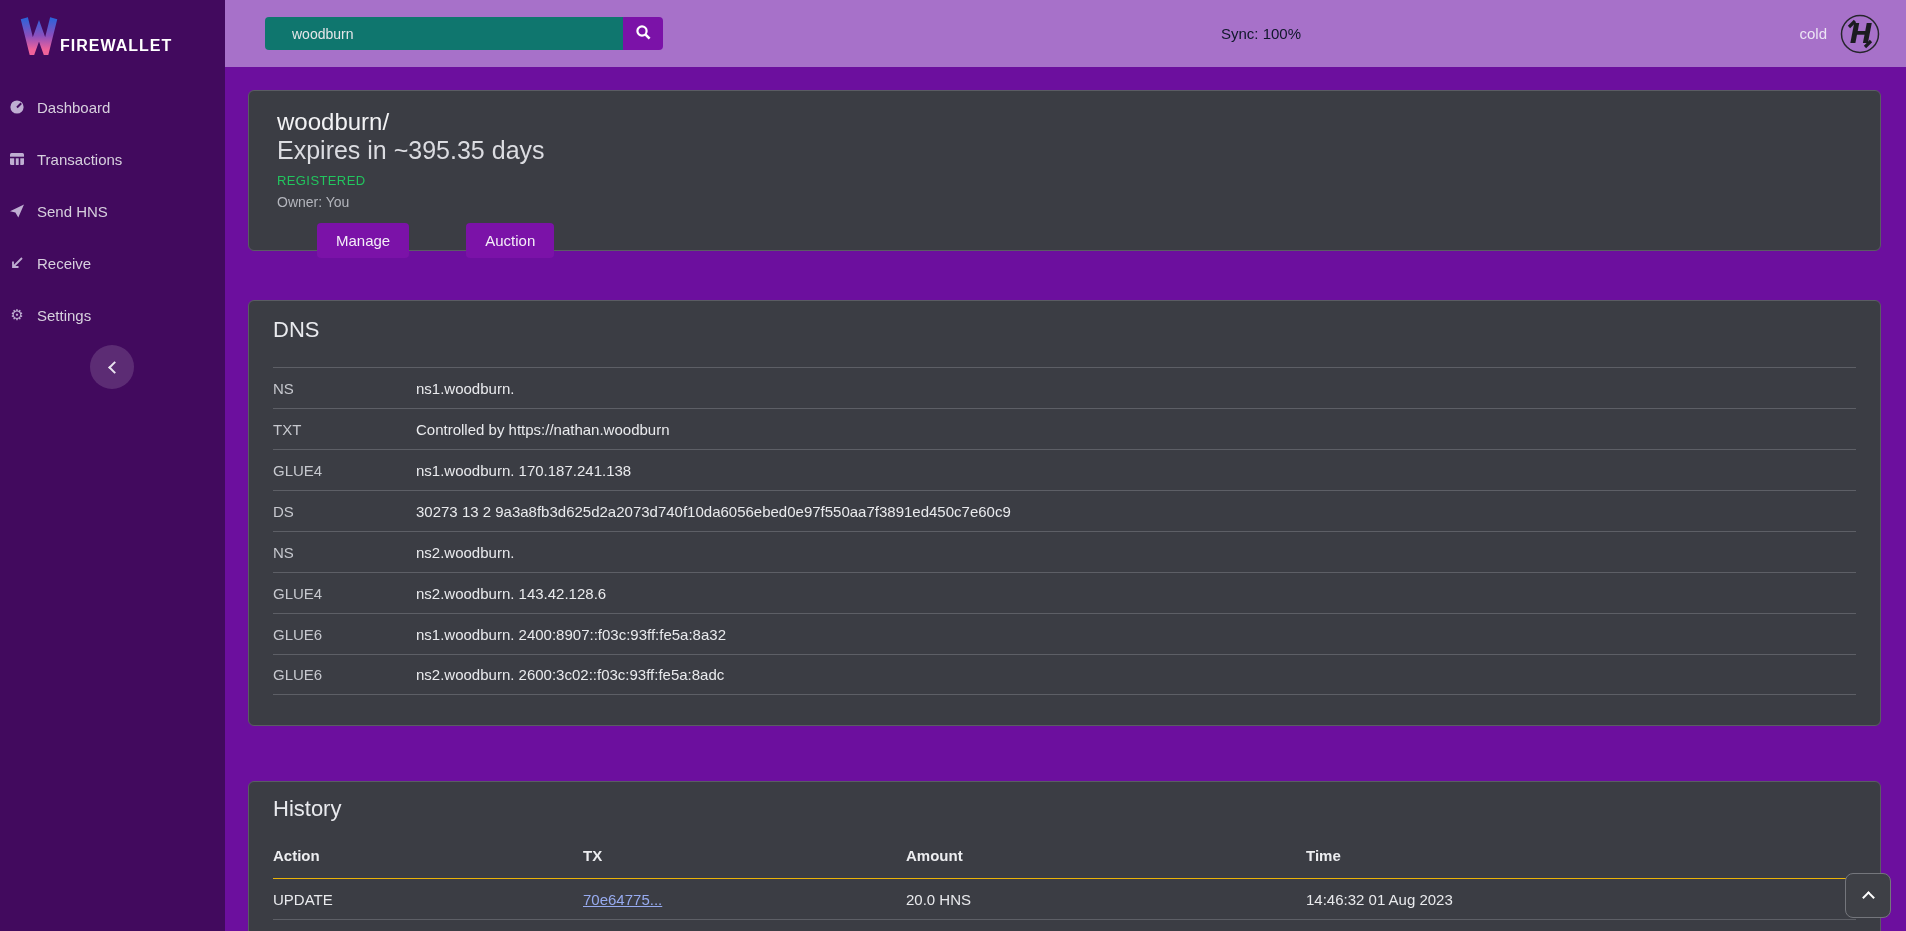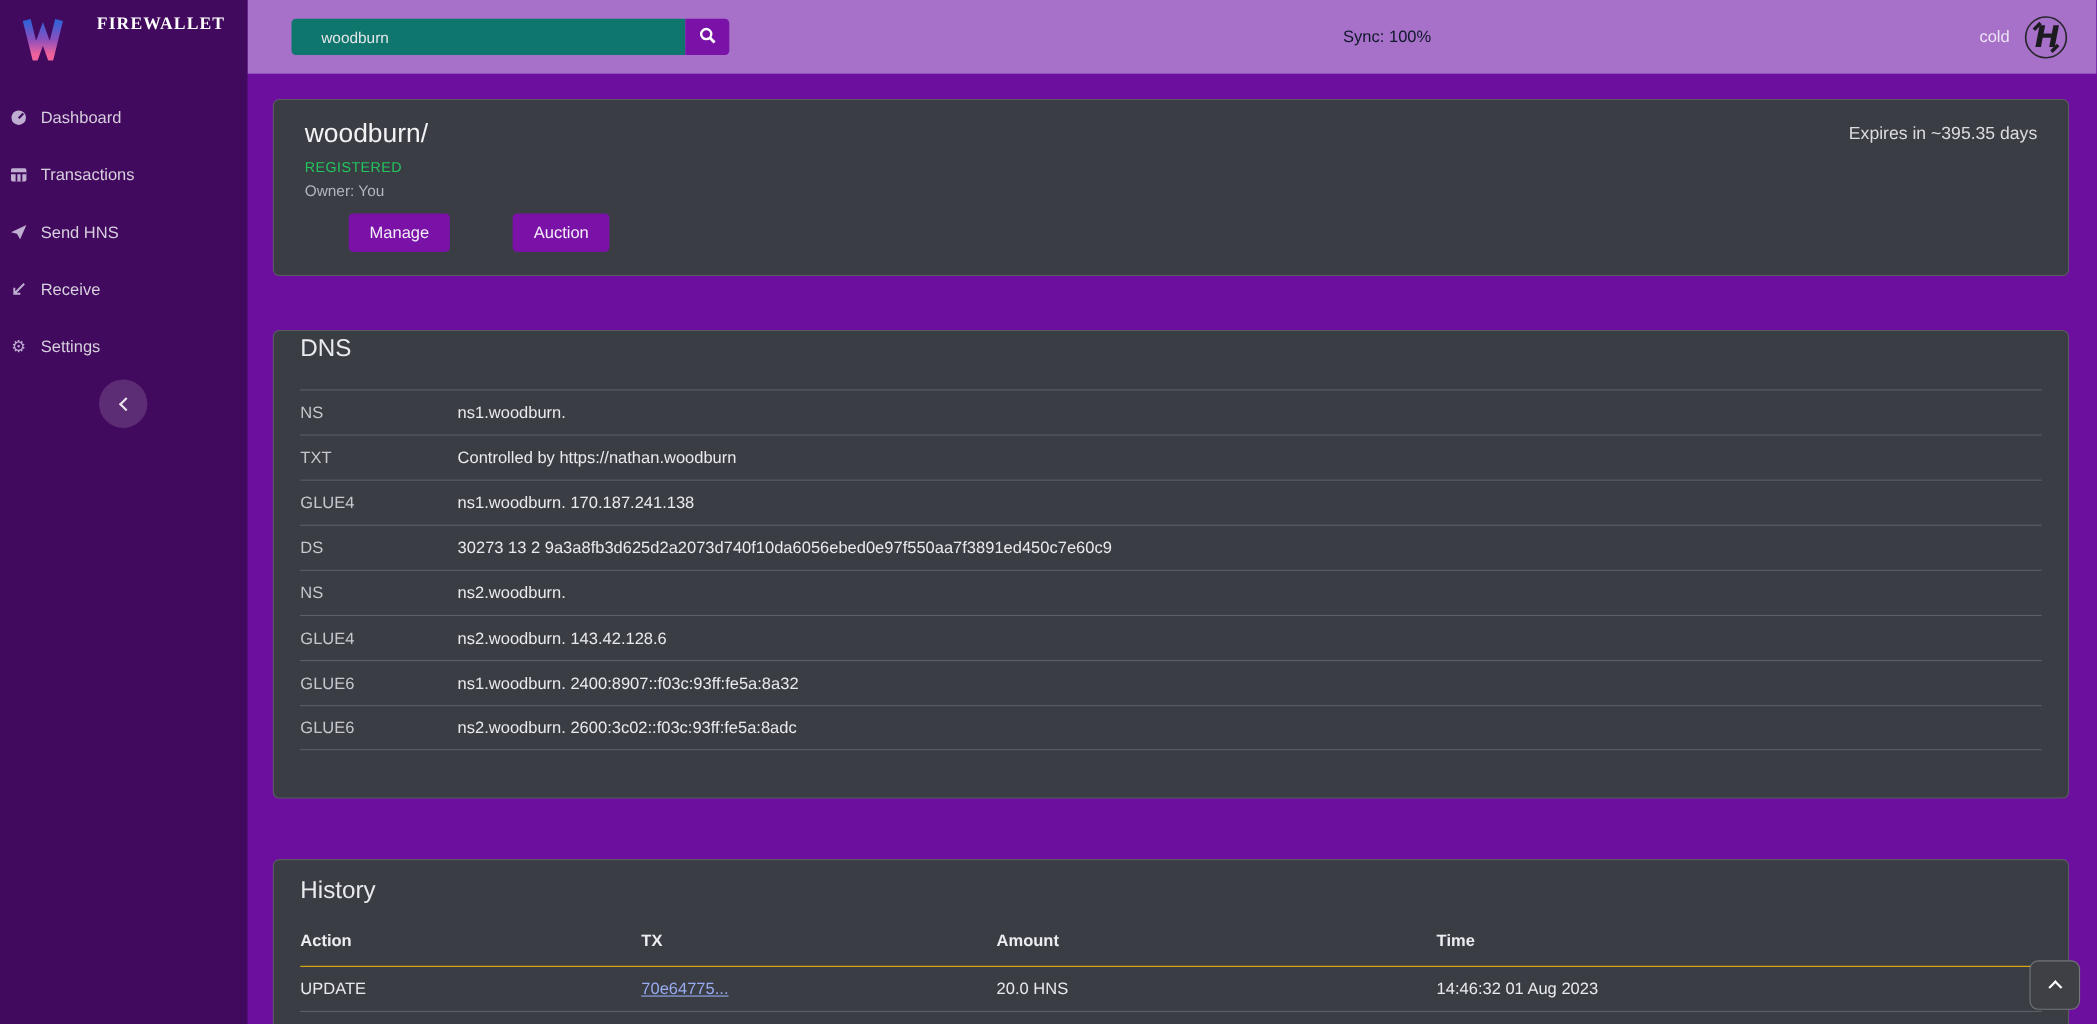--- a/index.html
+++ b/index.html
@@ -8,21 +8,21 @@
     position:relative;
     background:#6c0f9e;
     font-family:"Liberation Sans", sans-serif;
   }
 
   
   .sidebar {
     position:absolute; left:0; top:0; width:225px; height:931px;
     background:#420a5e; z-index:5;
   }
-  .logo-row { display:flex; align-items:flex-start; gap:28px; padding:13px 0 10px 18px;font-family:Liberation Serif, serif; }
+  .logo-row { display:flex; align-items:flex-end; gap:0; padding:13px 0 10px 18px; }
   .logo-mark { width:42px; height:42px; }
   .brand { color:#ffffff; font-weight:bold; font-size:16px; letter-spacing:1px; }
   .nav { margin-top:16px; }
   .nav-item {
     display:flex; align-items:center; gap:11px; padding-left:8px;
     height:52px; color:#d7d0de; font-size:15px; cursor:pointer;
   }
   .nav-item .ic { width:18px; height:16px; color:#bfaed2; display:flex; align-items:center; justify-content:center; font-size:15px; }
   .collapse-btn {
     position:absolute; left:90px; top:345px; width:44px; height:44px;
@@ -57,33 +57,33 @@
   
   .main { position:absolute; left:225px; top:67px; right:0; bottom:0; background:#6c0f9e; }
   .card {
     position:absolute; left:23px; width:1633px;
     background:#3b3d44; border:1px solid #5a5c63; border-radius:6px;
   }
   .card-title { font-size:22px; color:#e9eaee; font-weight:400; }
 
   
   #card-domain { top:23px; height:161px; padding:17px 28px; }
-  .domain-head { display:flex; justify-content:space-between; align-items:center; }
+  .domain-head { display:flex; justify-content:space-between; align-items:flex-start;flex-direction:column; }
   .domain-title { font-size:24px; color:#f2f2f4; font-weight:400; }
-  .expires { font-size:16px; color:#dbdce1; font-weight:400; }
+  .expires { font-size:25px; color:#dbdce1; font-weight:400; }
   .status { margin-top:8px; font-size:13px; color:#22c55e; letter-spacing:0.4px; }
   .owner { margin-top:6px; font-size:14px; color:#b3b5bc; }
   .btn-row { margin-top:13px; display:flex; gap:17px; }
   .btn {
     background:#7b12a8; color:#f4eef8; border:none; border-radius:4px;
     padding:9px 19px; font-size:15px; cursor:pointer; font-family:"Liberation Sans", sans-serif;margin-left:40px;
   }
 
   
-  #card-dns { top:233px; height:426px; padding:3px 24px; }
+  #card-dns { top:233px; height:426px; padding:16px 24px; }
   .dns-table { margin-top:24px; }
   .dns-row { display:flex; height:41px; align-items:center; border-top:1px solid #5d5f66; font-size:15px; }
   .dns-row:last-child { border-bottom:1px solid #5d5f66; }
   .dns-type { width:143px; color:#c6c8ce; flex-shrink:0; }
   .dns-value { color:#e9eaed; }
 
   
   #card-history { top:714px; height:310px; padding:14px 24px; }
   .hist-grid { display:grid; grid-template-columns:310px 323px 400px 1fr; align-items:center; }
   .hist-header { margin-top:17px; border-bottom:1px solid #eab308; }

